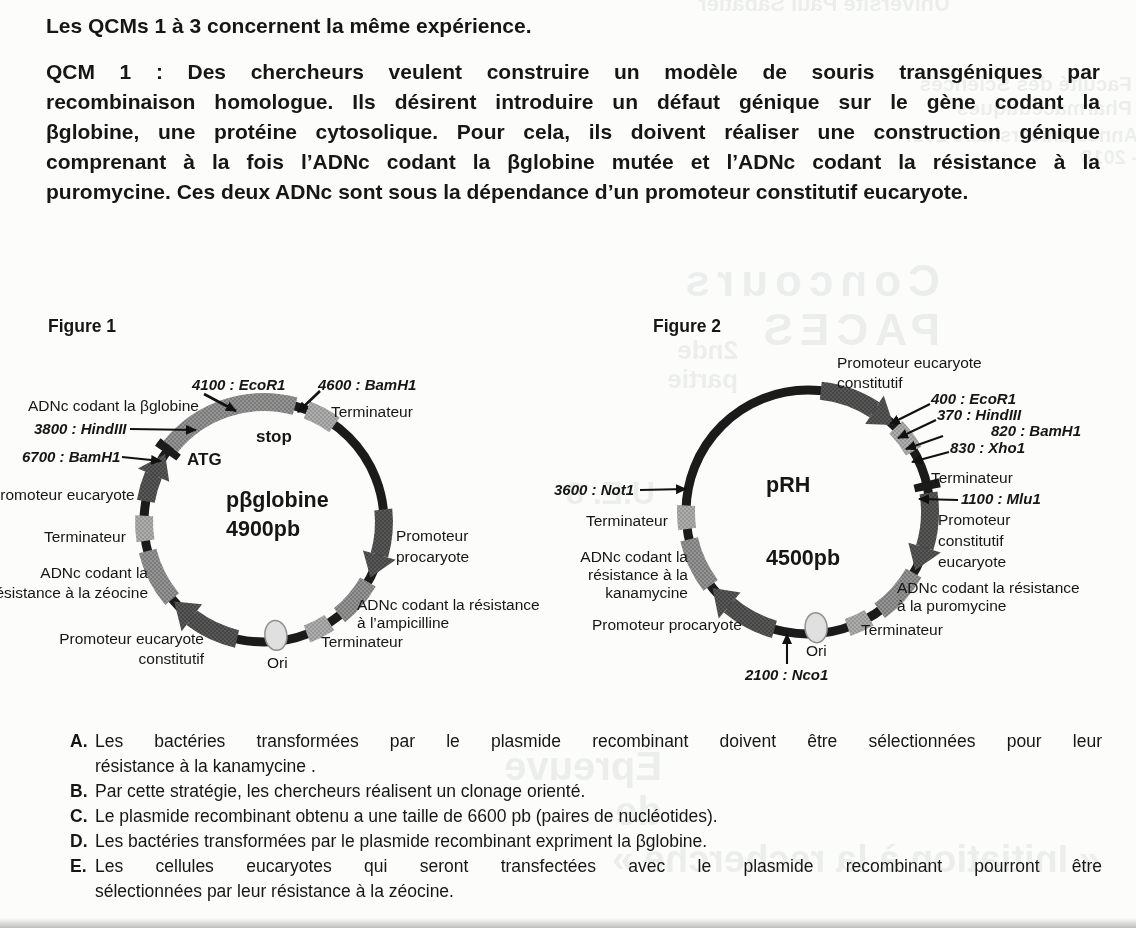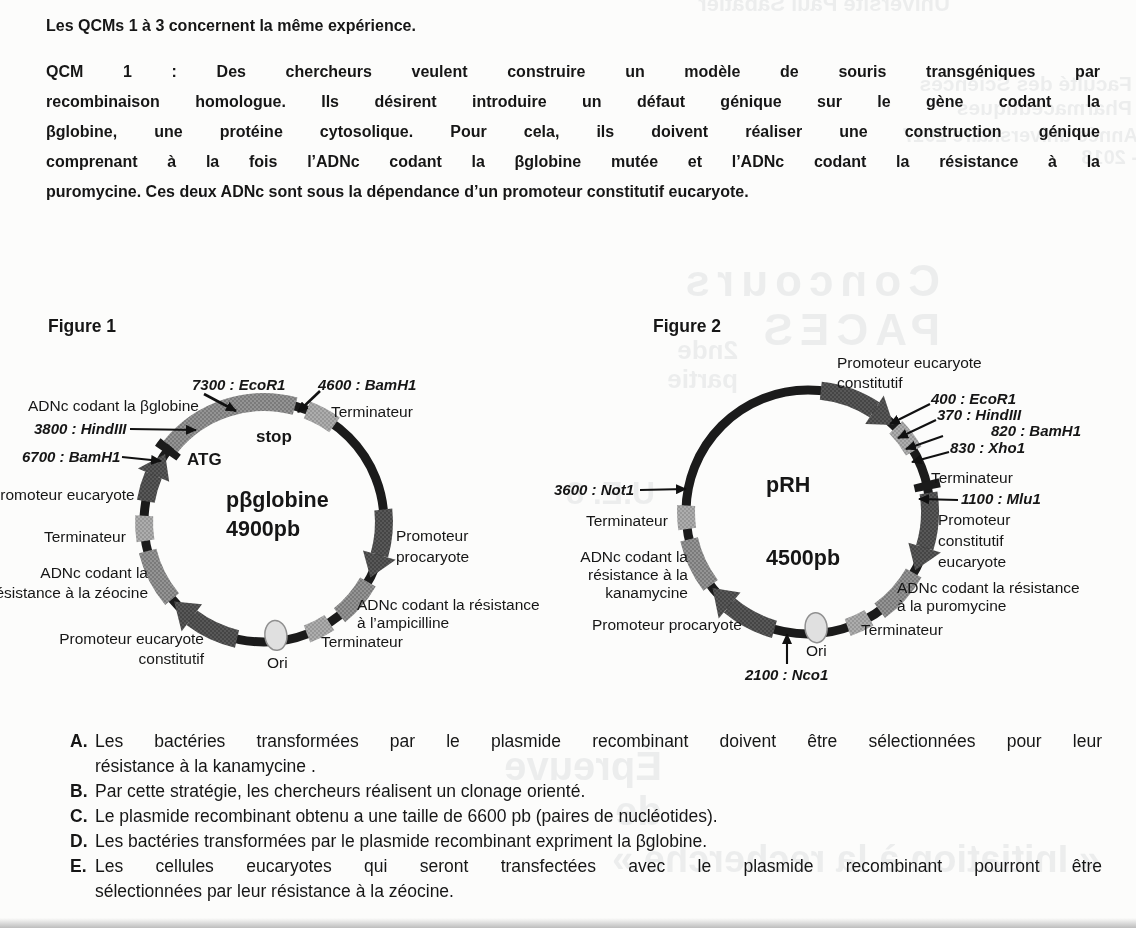--- a/index.html
+++ b/index.html
@@ -1,18 +1,18 @@
 <!DOCTYPE html>
 <html><head>
 <meta charset="utf-8">
 <style>
   html,body{margin:0;padding:0;background:#e8e8e8;}
   #page{position:relative;width:1136px;height:928px;background:#fcfcfb;overflow:hidden;
         font-family:"Liberation Sans",sans-serif;color:#161616;}
-  .para{position:absolute;font-weight:bold;font-size:16px;line-height:30px;}
+  .para{position:absolute;font-weight:bold;font-size:21px;line-height:30px;}
   .jline{text-align:justify;text-align-last:justify;}
   .lline{text-align:left;}
   .caption{position:absolute;font-weight:bold;font-size:17.5px;}
   .dlab{position:absolute;font-size:15.5px;line-height:19.5px;white-space:pre;}
   .site{font-weight:bold;font-style:italic;font-size:15px;}
   .inner{font-weight:bold;font-size:17px;}
   .big{font-weight:bold;font-size:21.5px;}
   .right{text-align:right;}
   .lh18{line-height:18px;} .lh20{line-height:20px;} .lh21{line-height:21px;}
   #options{position:absolute;left:70px;top:729px;width:1032px;font-size:17.5px;line-height:25px;}
@@ -111,21 +111,21 @@
         <line x1="930" y1="404" x2="890" y2="424" stroke="#111111" stroke-width="2.1" marker-end="url(#ah)"></line>
         <line x1="936" y1="420" x2="898" y2="438" stroke="#111111" stroke-width="2.1" marker-end="url(#ah)"></line>
         <line x1="943" y1="436" x2="906" y2="449" stroke="#111111" stroke-width="2.1" marker-end="url(#ah)"></line>
         <line x1="949" y1="452" x2="912" y2="462" stroke="#111111" stroke-width="2.1" marker-end="url(#ah)"></line>
         <line x1="958" y1="500" x2="919" y2="499" stroke="#111111" stroke-width="2.1" marker-end="url(#ah)"></line>
         <line x1="640" y1="490" x2="686" y2="489" stroke="#111111" stroke-width="2.1" marker-end="url(#ah)"></line>
         <line x1="787" y1="664" x2="787" y2="634" stroke="#111111" stroke-width="2.1" marker-end="url(#ah)"></line>
       </g>
   </svg>
 
-  <div class="dlab site" style="left:192px;top:375px;">7300 : EcoR1</div>
+  <div class="dlab site" style="left:192px;top:375px;">4100 : EcoR1</div>
   <div class="dlab site" style="left:318px;top:375px;">4600 : BamH1</div>
   <div class="dlab" style="left:28px;top:396px;">ADNc codant la βglobine</div>
   <div class="dlab" style="left:331px;top:402px;">Terminateur</div>
   <div class="dlab site" style="left:34px;top:419px;">3800 : HindIII</div>
   <div class="dlab site" style="left:22px;top:447px;">6700 : BamH1</div>
   <div class="dlab inner" style="left:256px;top:427px;">stop</div>
   <div class="dlab inner" style="left:187px;top:450px;">ATG</div>
   <div class="dlab" style="left:-10px;top:485px;">Promoteur eucaryote</div>
   <div class="dlab big" style="left:226px;top:491px;">pβglobine</div>
   <div class="dlab big" style="left:226px;top:520px;">4900pb</div>

